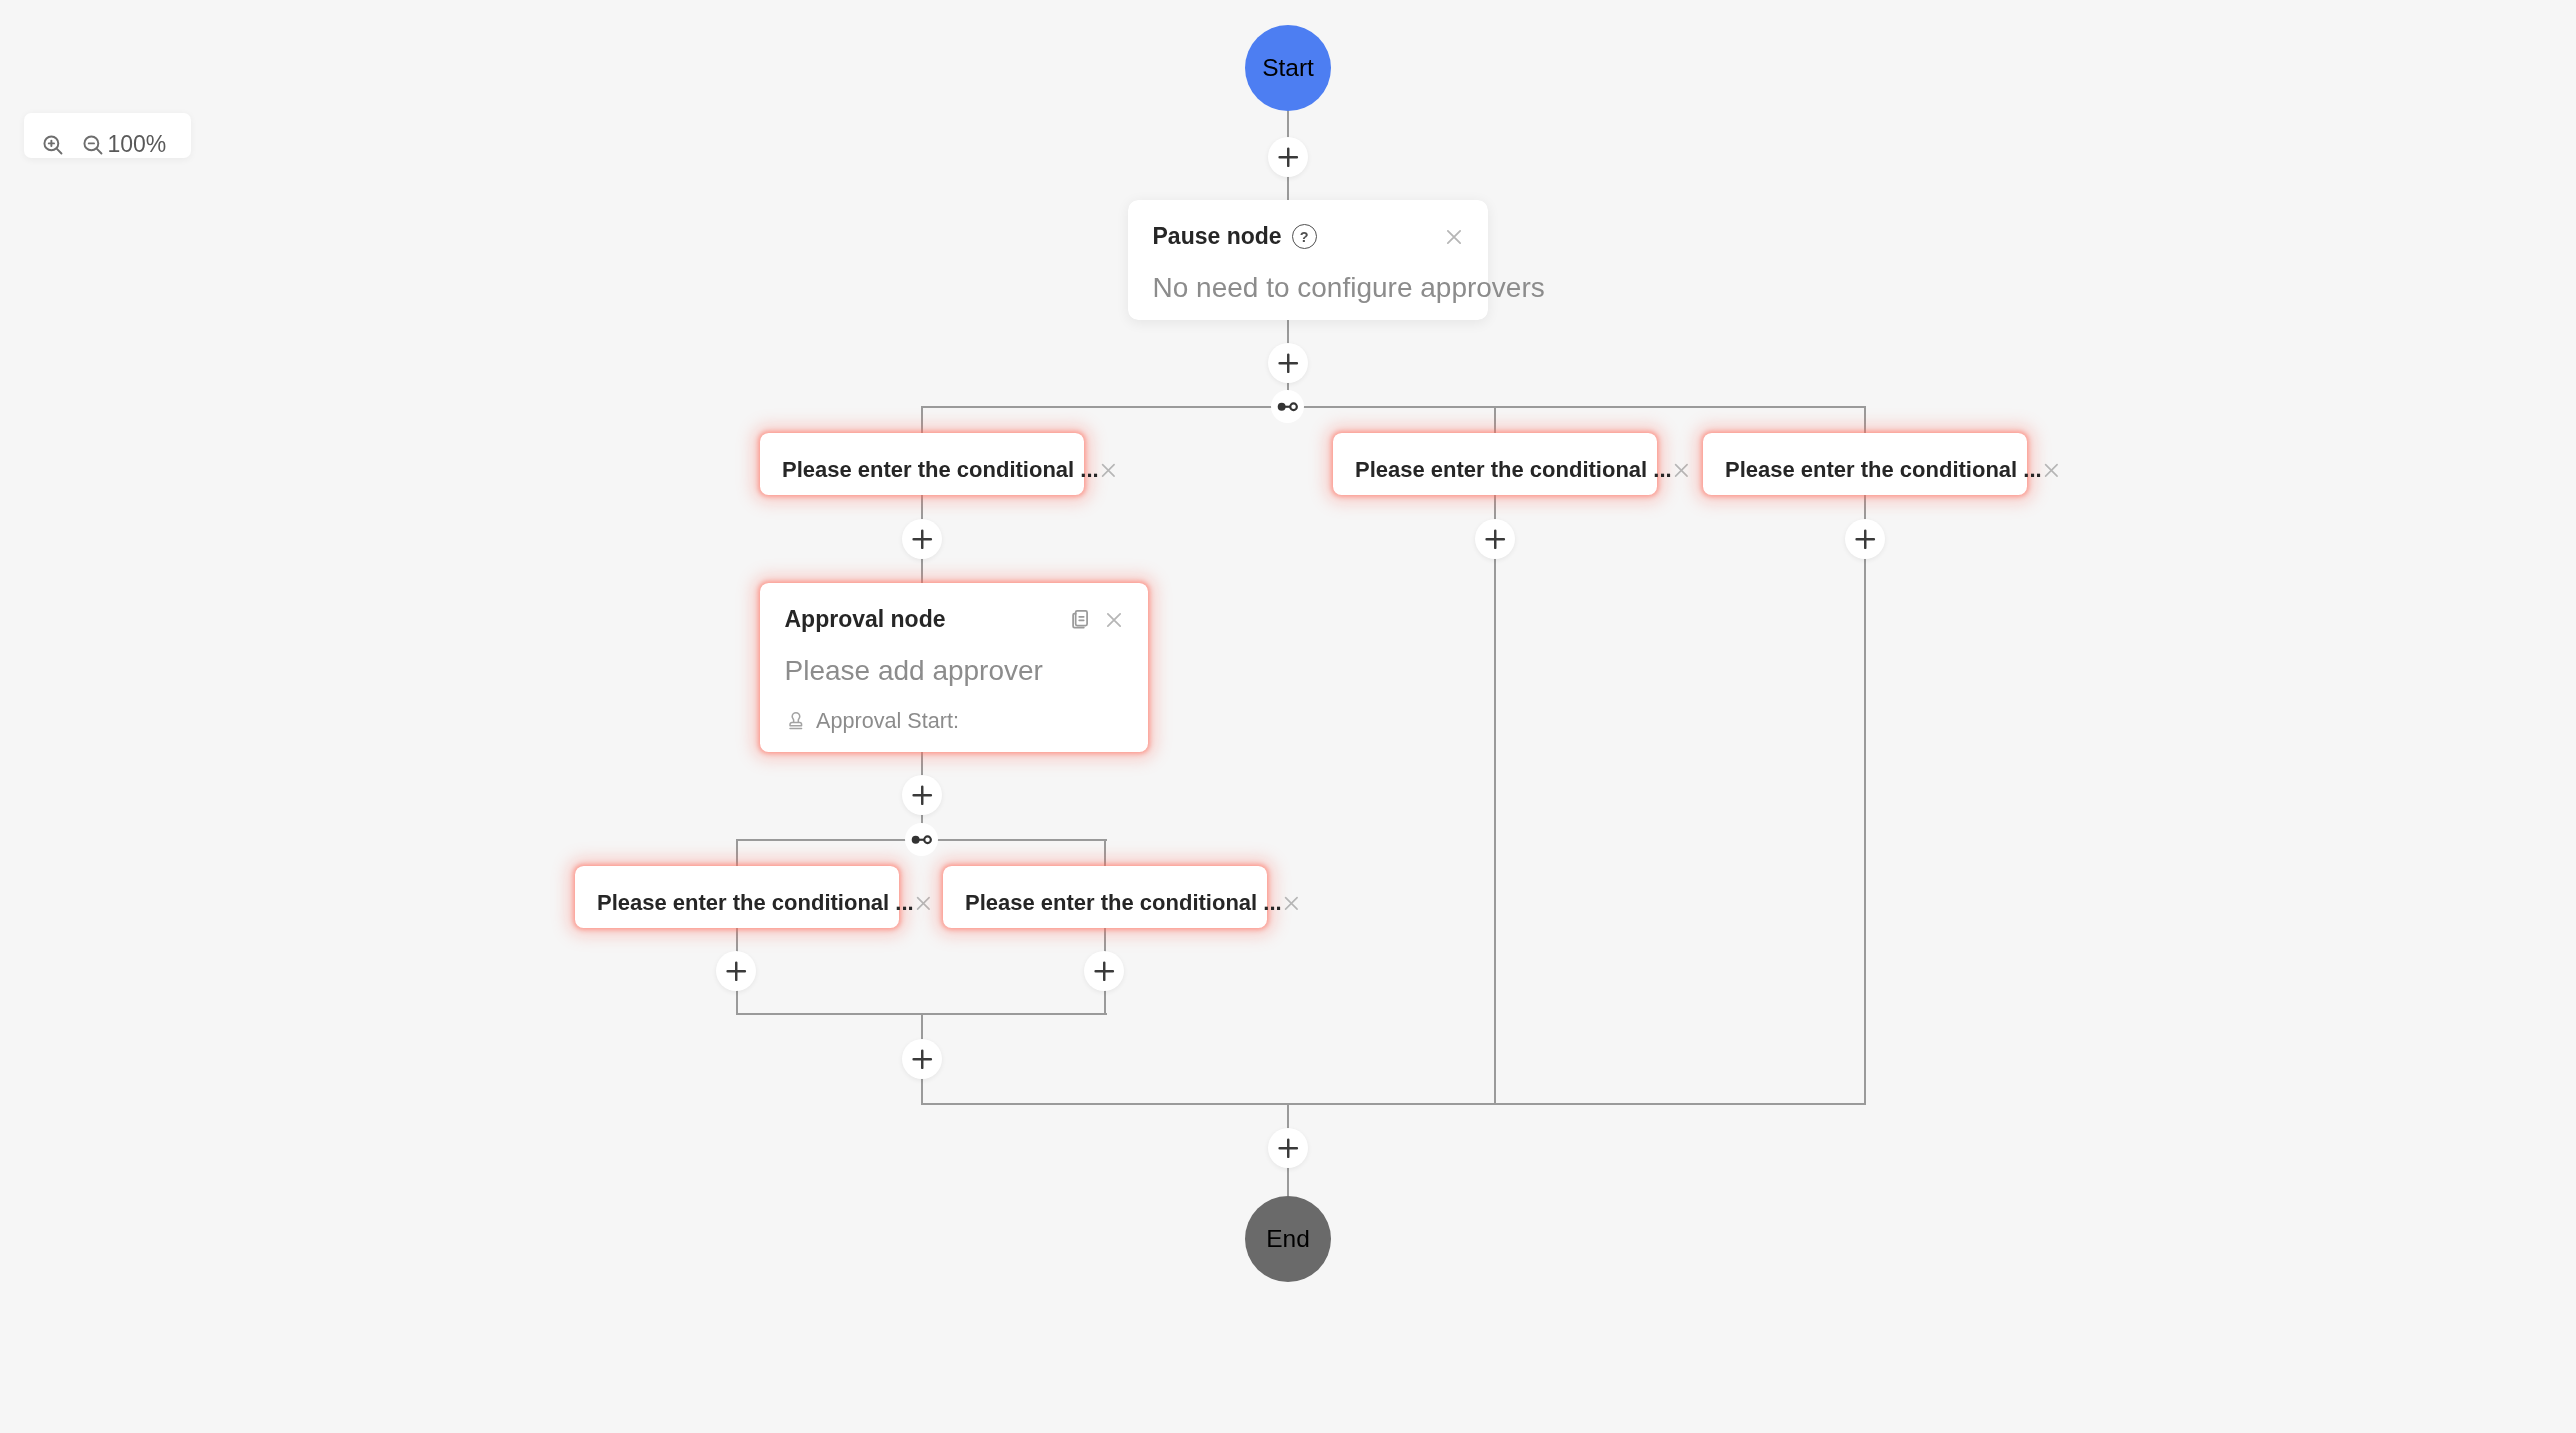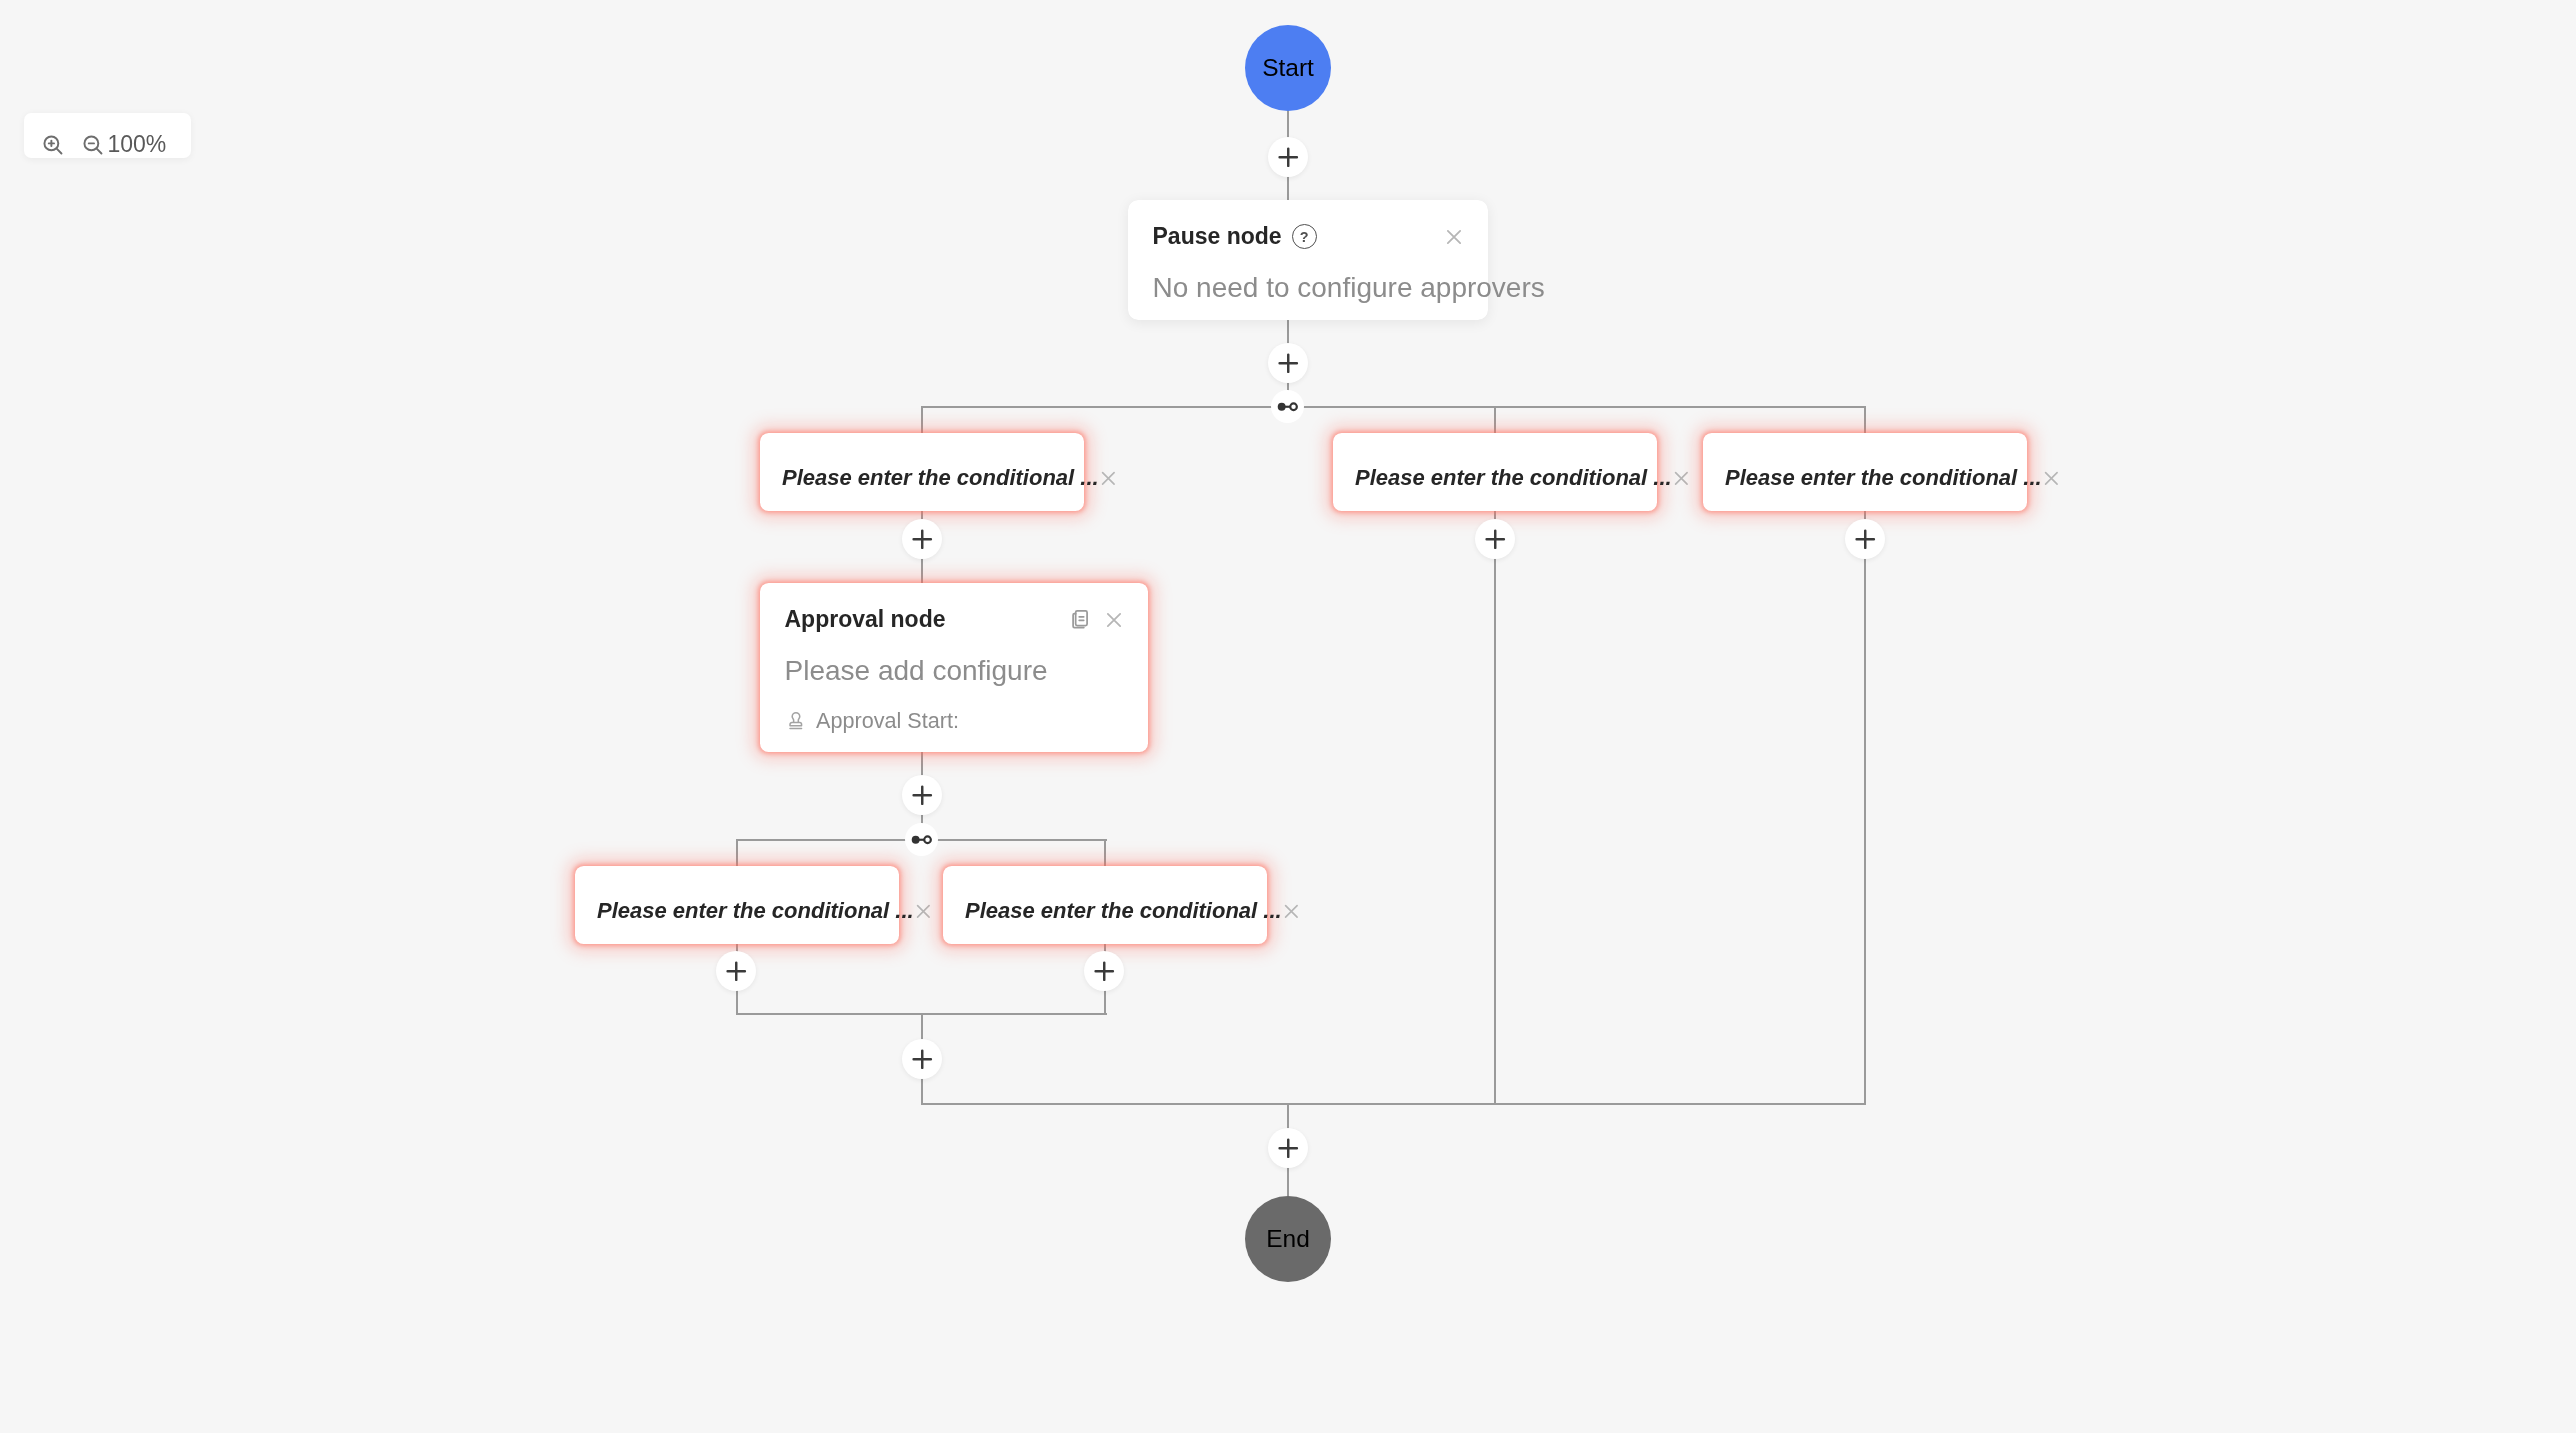--- a/index.html
+++ b/index.html
@@ -25,22 +25,22 @@
     display:flex;align-items:center;justify-content:center;cursor:pointer;}
 
   
   .card{position:absolute;background:#fff;box-sizing:border-box;cursor:pointer;}
   .panel-card{border-radius:10px;box-shadow:0 2.9px 13px rgba(0,0,0,0.07),0 0 0.7px rgba(0,0,0,0.06);}
   .glow-card{border-radius:8.6px;
     box-shadow:0 0 4.3px 1.4px rgba(255,109,92,0.55),0 0 16px 7.2px rgba(255,109,92,0.28);}
 
   .pause-card{left:1128px;top:200px;width:360px;height:120px;padding:23px 24.5px;}
   .approval-card{left:760px;top:583px;width:388px;height:169px;padding:23px 24.5px;}
-  .cond-card{width:324px;height:78px;display:flex;align-items:center;
-    justify-content:space-between;padding:12px 20px 0 22px;font-style:italic;}
+  .cond-card{width:324px;height:62px;display:flex;align-items:center;
+    justify-content:space-between;padding:12px 20px 0 22px;}
 
   .title-row{display:flex;align-items:center;}
   .card-title{font-weight:700;font-size:23px;color:#262626;white-space:nowrap;}
   .card-desc{font-size:28px;color:#8c8c8c;white-space:nowrap;}
   .cond-label{font-weight:700;font-size:22px;color:#262626;white-space:nowrap;}
   .type-row{display:flex;align-items:center;gap:10px;margin-top:21.6px;font-size:21.6px;color:#8c8c8c;}
   .pause-card .card-desc{margin-top:21.6px;}
   .approval-card .card-desc{margin-top:21.6px;}
 
   .help-circle{width:23px;height:23px;border:1.8px solid #4f4f4f;border-radius:50%;
@@ -148,21 +148,21 @@
           <path d="M7.5 6.6H6.3c-.7 0-1.3.6-1.3 1.3v11c0 .7.6 1.3 1.3 1.3h9.2"></path>
           <path d="M11 9.6h4.4M11 13h4.4"></path>
         </svg>
       </span>
       <span class="icon-btn">
         <svg width="20" height="20" viewBox="0 0 26 26">
           <path d="M5 5l16 16M21 5L5 21" stroke="#b6b6b6" stroke-width="2.3" stroke-linecap="round"></path>
         </svg>
       </span>
     </div>
-    <div class="card-desc">Please add configure</div>
+    <div class="card-desc">Please add approver</div>
     <div class="type-row">
       <svg width="21.6" height="21.6" viewBox="0 0 24 24" fill="none" stroke="#a3a3a3" stroke-width="1.7" stroke-linecap="round" stroke-linejoin="round">
         <path d="M14.8 13.2v-1.8c0-1.6 1.6-2.2 1.6-4.2a4.2 4.2 0 0 0-8.4 0c0 2 1.6 2.6 1.6 4.2v1.8"></path>
         <path d="M5.6 17.6v-1.6a2 2 0 0 1 2-2h8.8a2 2 0 0 1 2 2v1.6z"></path>
         <line x1="5.6" y1="20.6" x2="18.4" y2="20.6"></line>
       </svg>
       <span>Approval Start:</span>
     </div>
   </div>
 

